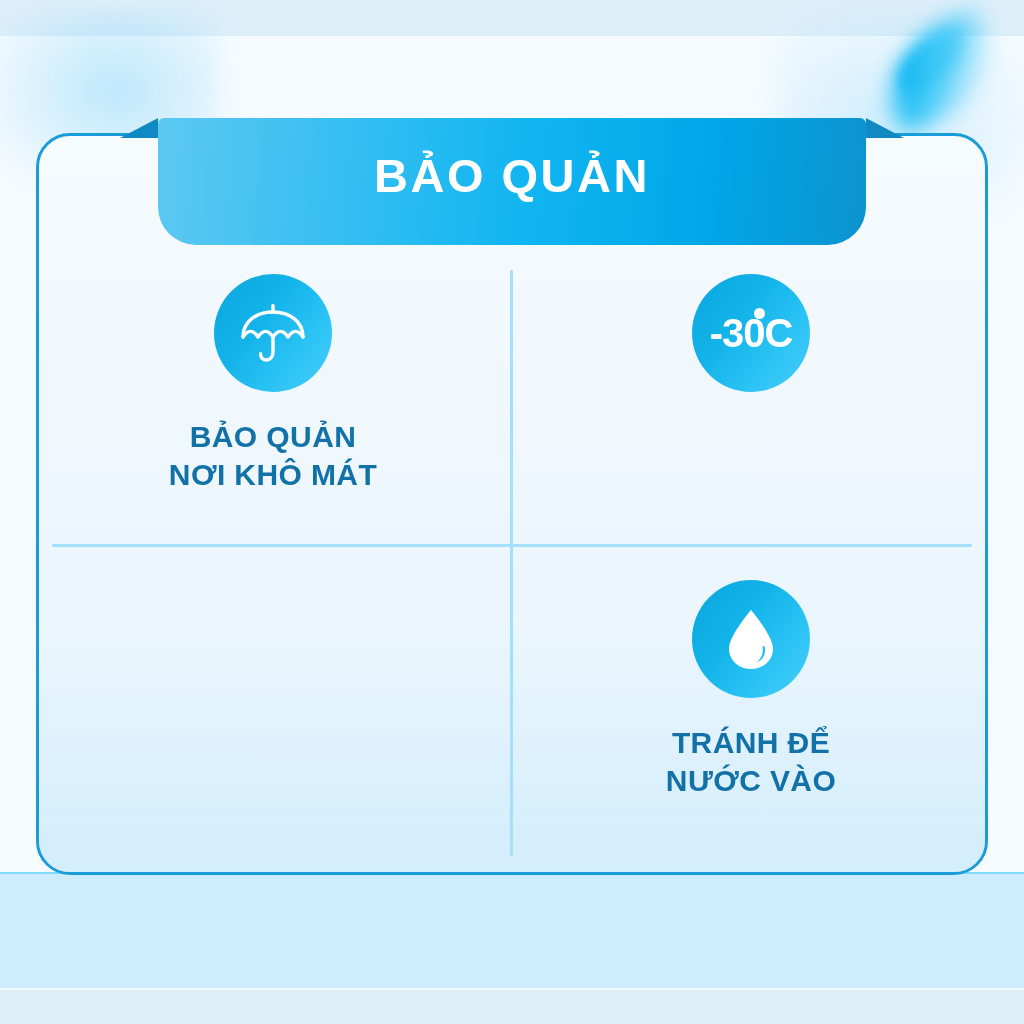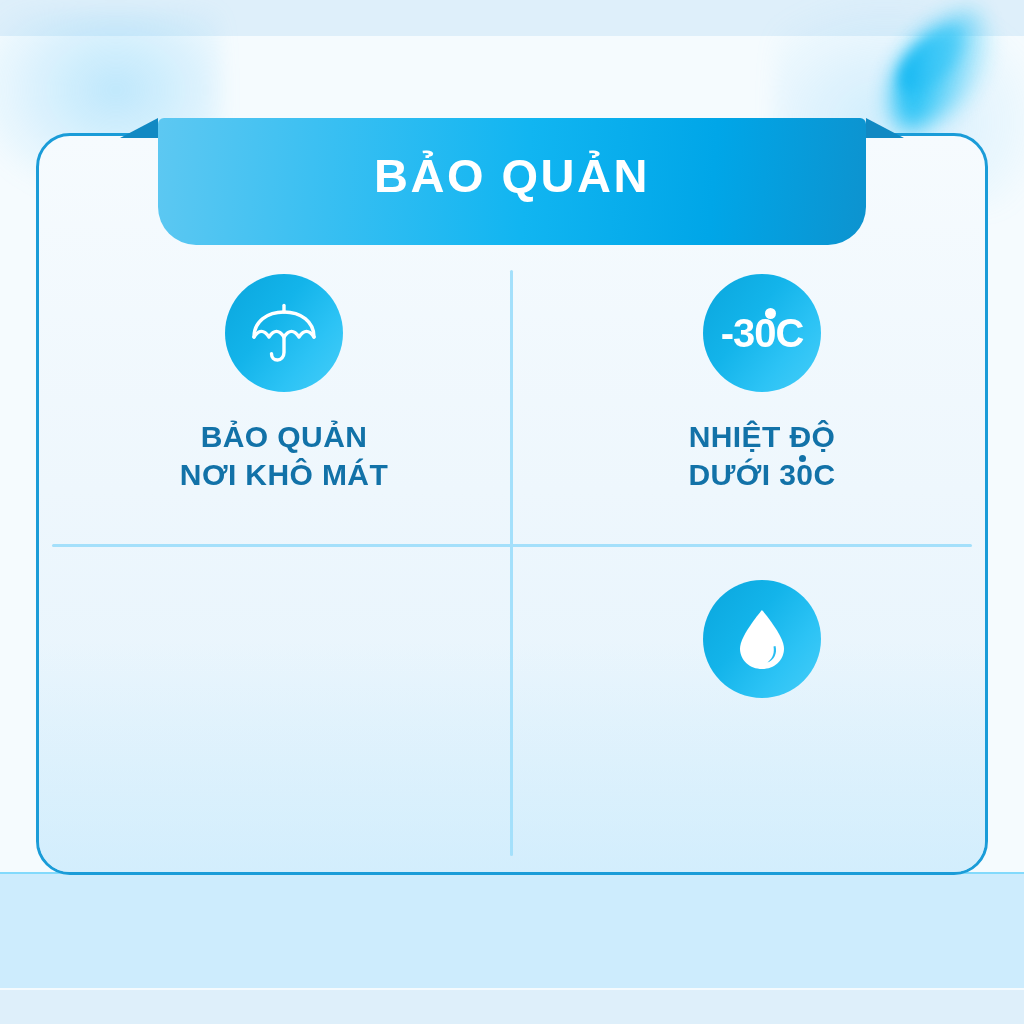--- a/index.html
+++ b/index.html
@@ -164,21 +164,20 @@
     left: 16px; top: 282px;
     width: 920px; height: 3px;
     background: #a4e0fb;
     border-radius: 2px;
   }
 
   .cell {
     position: absolute;
     width: 474px;
     text-align: center;
-    padding-left: 11px;
   }
   .cell.r0 { top: 12px; }
   .cell.r1 { top: 318px; }
   .cell.c0 { left: 0; }
   .cell.c1 { left: 478px; }
 
   .icon-circle {
     width: 118px;
     height: 118px;
     margin: 0 auto;
@@ -272,32 +271,32 @@
 NƠI KHÔ MÁT</div>
     </div>
 
     <div class="cell r0 c1">
       <div class="icon-circle">
         <div class="temp-text">
           <span>-30</span><span>C</span>
           <span class="temp-deg"></span>
         </div>
       </div>
-      <div class="cell-label"><span>NHIỆT ĐỘ
-DƯỚI 30</span><span class="lbl-deg">C</span></div>
     </div>
 
 
     <div class="cell r1 c1">
       <div class="icon-circle">
         <svg width="74" height="74" viewBox="0 0 74 74" aria-hidden="true">
           <path d="M37 8 C37 8 15 33.5 15 46.5 C15 58.4 24.8 67 37 67 C49.2 67 59 58.4 59 46.5 C59 33.5 37 8 37 8 Z" fill="#ffffff"></path>
           <path d="M50.5 44 C52.5 51.5 49 58 42.5 60.5 C48.5 55.5 49.5 50 48.5 44.5 Z" fill="#27bdf2"></path>
         </svg>
       </div>
+      <div class="cell-label">TRÁNH ĐỂ
+NƯỚC VÀO</div>
     </div>
   </div>
 
   <div class="ribbon-wrap">
     <div class="ribbon-fold-l"></div>
     <div class="ribbon-fold-r"></div>
     <div class="ribbon">
       <div class="ribbon-title">BẢO QUẢN</div>
     </div>
   </div>

